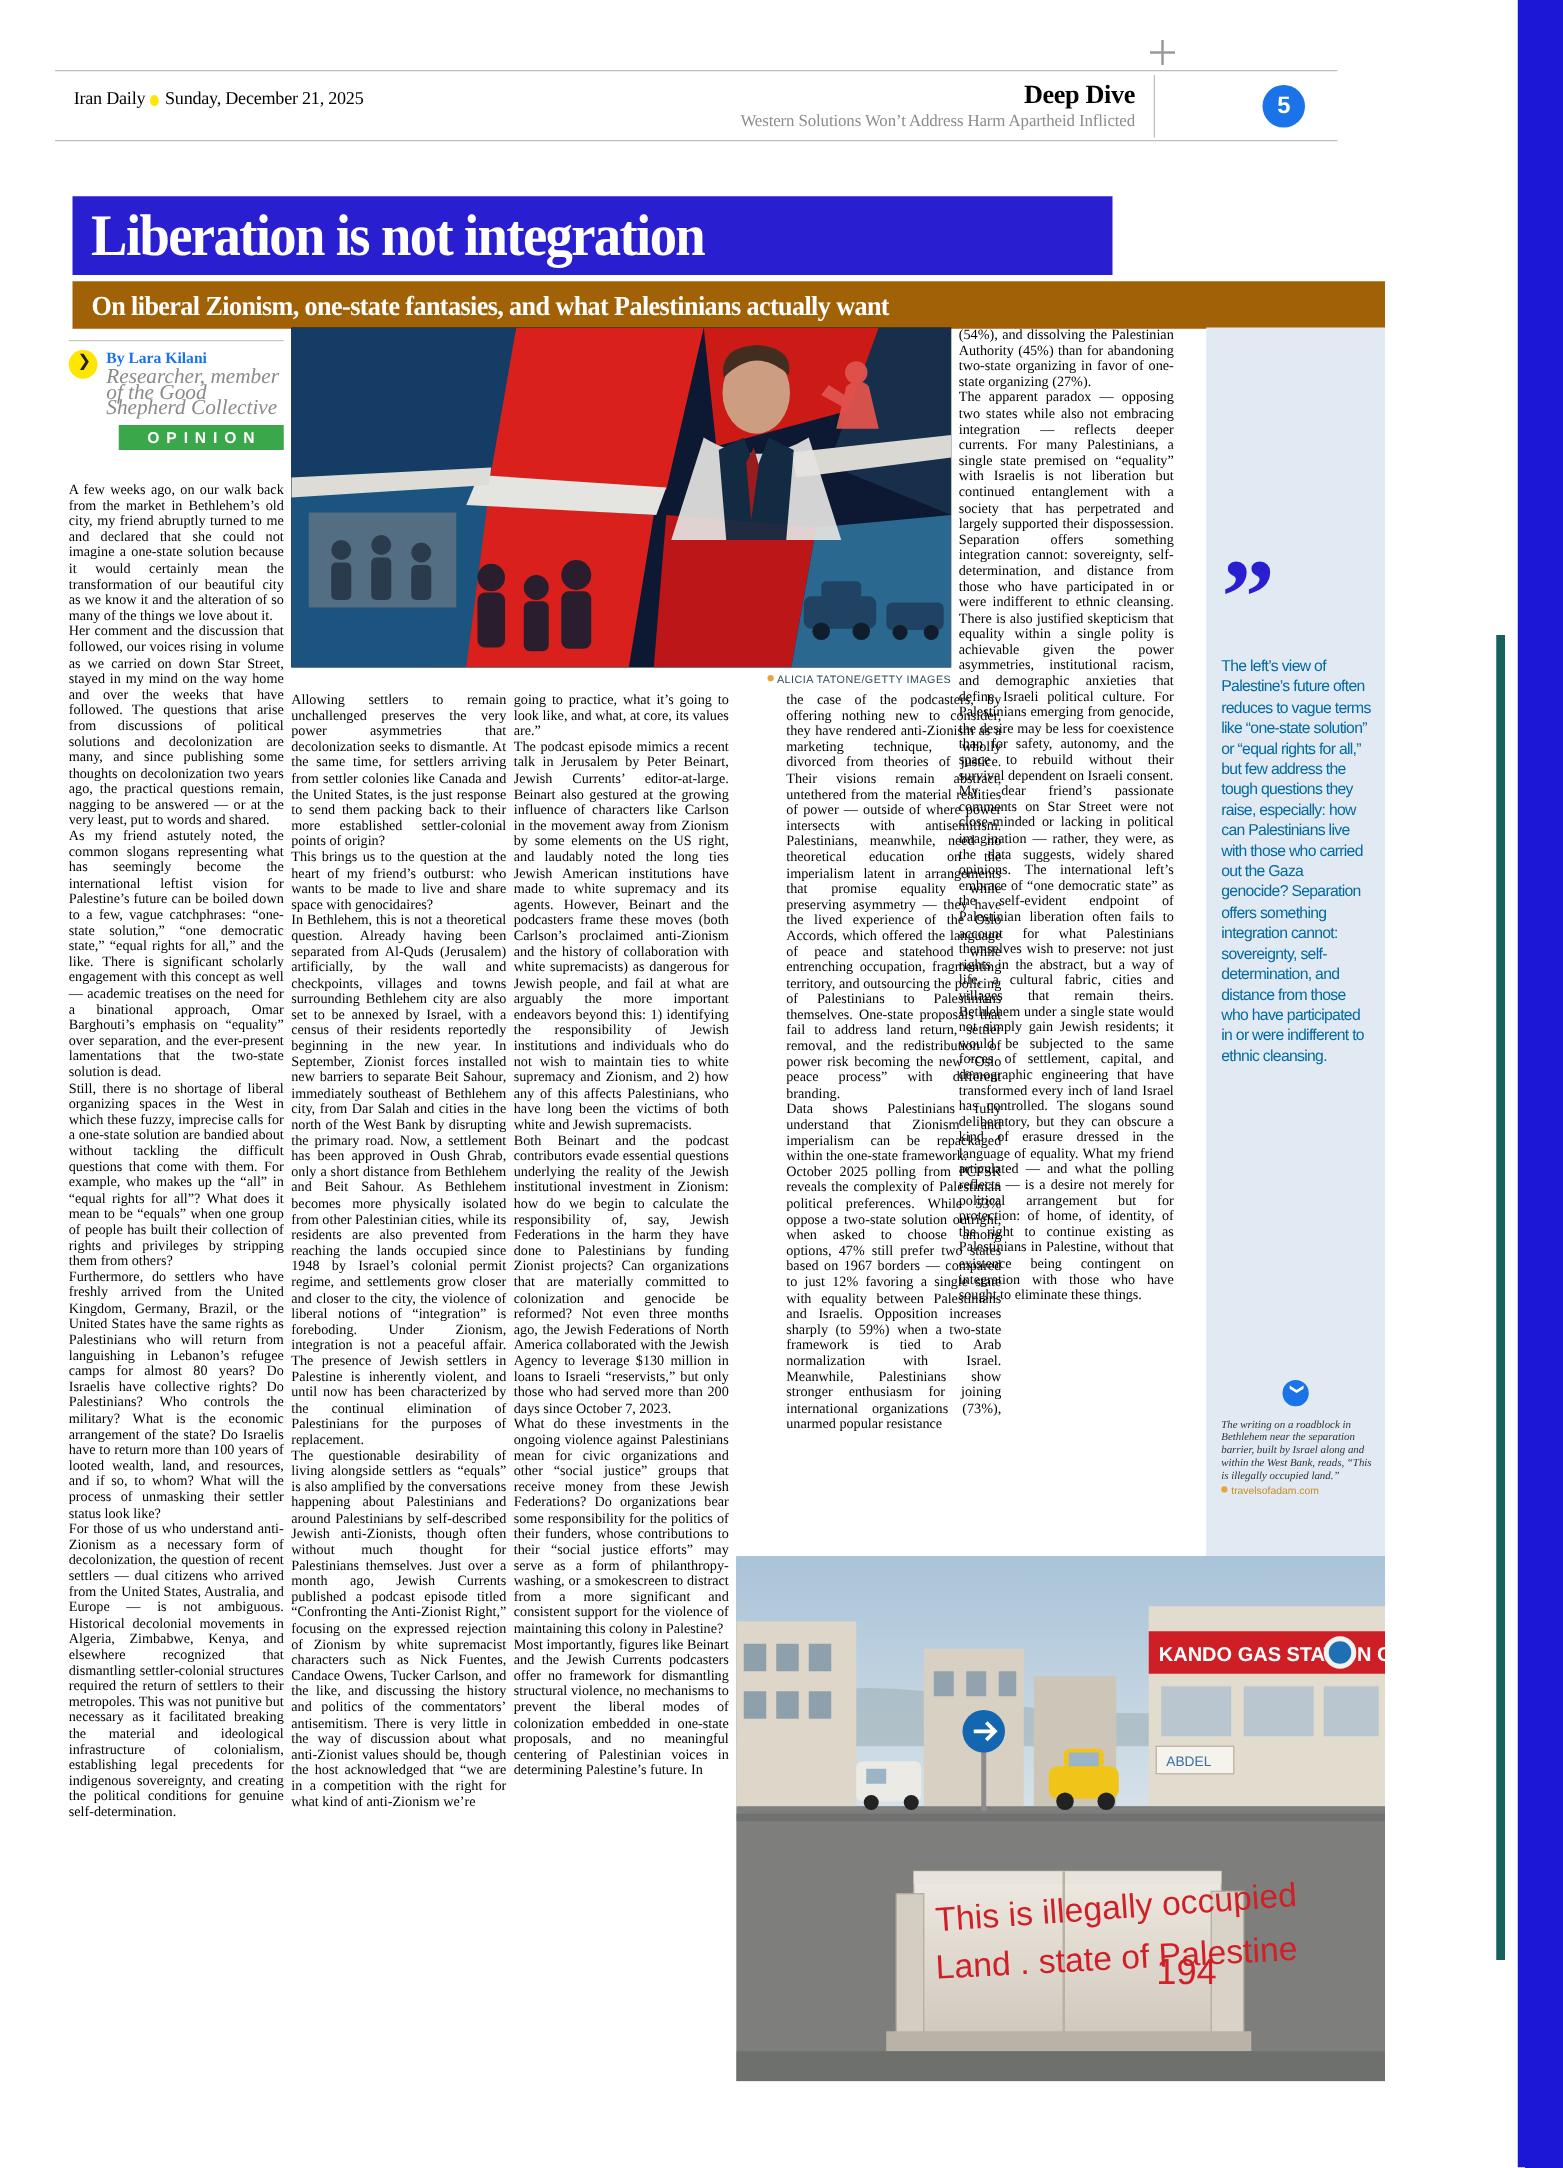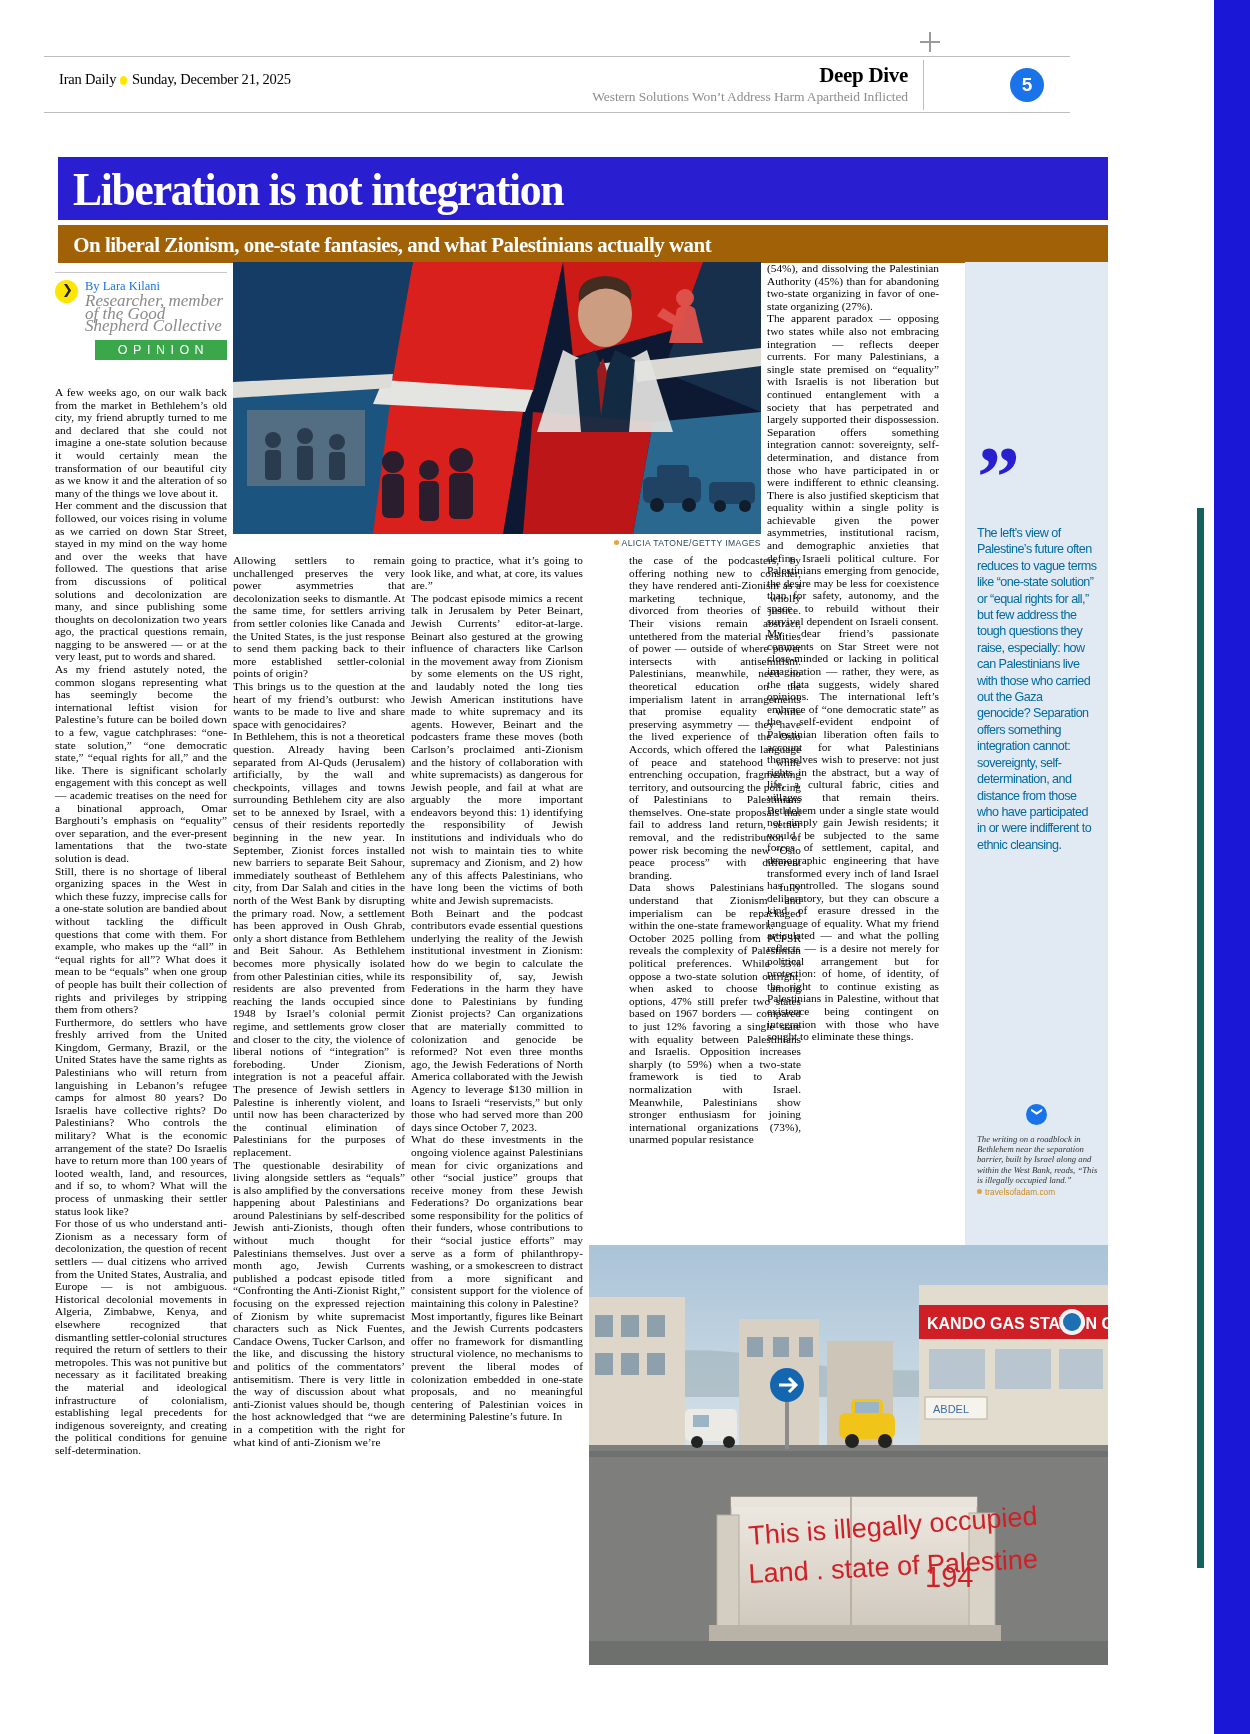--- a/index.html
+++ b/index.html
@@ -30,35 +30,35 @@
   .masthead { position:absolute; left:44px; top:58px; width:1026px; height:54px; }
   .brand { position:absolute; left:15px; top:13px; font-weight:normal; font-size:14.5px; letter-spacing:-0.2px; }
   .brand-dot { position:absolute; left:76px; top:18px; width:7px; height:9px; border-radius:50%; background:#ffe600; }
   .brand-date { position:absolute; left:88px; top:13px; font-size:14.5px; letter-spacing:-0.2px; }
   .deep-dive { position:absolute; right:162px; top:5px; font-weight:bold; font-size:21px; letter-spacing:-0.3px; }
   .deep-sub { position:absolute; right:162px; top:31px; font-size:13.5px; color:#8d8d8d; letter-spacing:-0.1px; white-space:nowrap; }
   .mast-divider { position:absolute; right:146px; top:2px; width:1px; height:50px; background:#bdbdbd; }
   .page-badge { position:absolute; right:26px; top:10px; width:34px; height:34px; border-radius:50%; background:#1a73e8; color:#fff; font-weight:bold; font-size:19px; line-height:34px; text-align:center; font-family:"Liberation Sans", sans-serif; }
 
   
-  .headline-bar { position:absolute; left:58px; top:157px; width:1050px; height:63px; background:#2a1fd0; }
+  .headline-bar { position:absolute; left:58px; top:157px; width:832px; height:63px; background:#2a1fd0; }
   .headline-bar h1 { margin:0; padding:2px 0 0 16px; color:#fff; font-size:47px; font-weight:bold; letter-spacing:-1.4px; line-height:60px; font-family:"Liberation Serif", serif; transform:scaleX(0.93); transform-origin:left center; }
   .subhead-bar { position:absolute; left:58px; top:225px; width:1050px; height:38px; background:#a16207; }
   .subhead-bar h2 { margin:0; padding:2px 0 0 16px; color:#fff; font-size:22px; font-weight:bold; letter-spacing:-0.5px; line-height:36px; transform:scaleX(0.95); transform-origin:left center; }
 
   
   .byline { position:absolute; left:55px; top:272px; width:172px; }
   .byline-rule { width:100%; height:1px; background:#c9c9c9; margin-bottom:6px; }
   .byline-row { display:flex; align-items:flex-start; gap:7px; }
   .chev { flex:0 0 auto; width:23px; height:23px; border-radius:50%; background:#ffe600; position:relative; margin-top:1px; }
   .chev:before { content:"\276F"; position:absolute; left:7px; top:2px; font-size:13px; color:#222; font-family:"DejaVu Sans", sans-serif; }
   .byline-txt { flex:1 1 auto; }
-  .byline-name { color:#1a73e8; font-weight:normal; font-size:12.5px; line-height:14px; }
+  .byline-name { color:#1a73e8; font-weight:bold; font-size:12.5px; line-height:14px; }
   .byline-role { color:#8a8a8a; font-style:italic; font-size:17px; line-height:12.5px; margin-top:2px; }
-  .opinion { margin-top:7px; background:#3aa84a; color:#fff; font-weight:normal; font-size:12.5px; letter-spacing:5.5px; text-align:center; padding:3px 0 3px 5px; font-family:"Liberation Sans", sans-serif;margin-left:40px; }
+  .opinion { margin-top:7px; background:#3aa84a; color:#fff; font-weight:bold; font-size:12.5px; letter-spacing:5.5px; text-align:center; padding:3px 0 3px 5px; font-family:"Liberation Sans", sans-serif;margin-left:40px; }
 
   
   .col { position:absolute; font-size:11.35px; line-height:12.6px; text-align:justify; text-justify:inter-word; hyphens:none; }
   .col p { margin:0; text-indent:0; }
   .c1 { left:55px; top:386px; width:172px; height:1140px; }
   .c2 { left:233px; top:554px; width:172px; height:975px; }
   .c3 { left:411px; top:554px; width:172px; height:975px; }
   .c4 { left:589px; top:554px; width:172px; height:975px;margin-left:40px; }
   .c5 { left:767px; top:262px; width:172px; height:1010px; }
 

